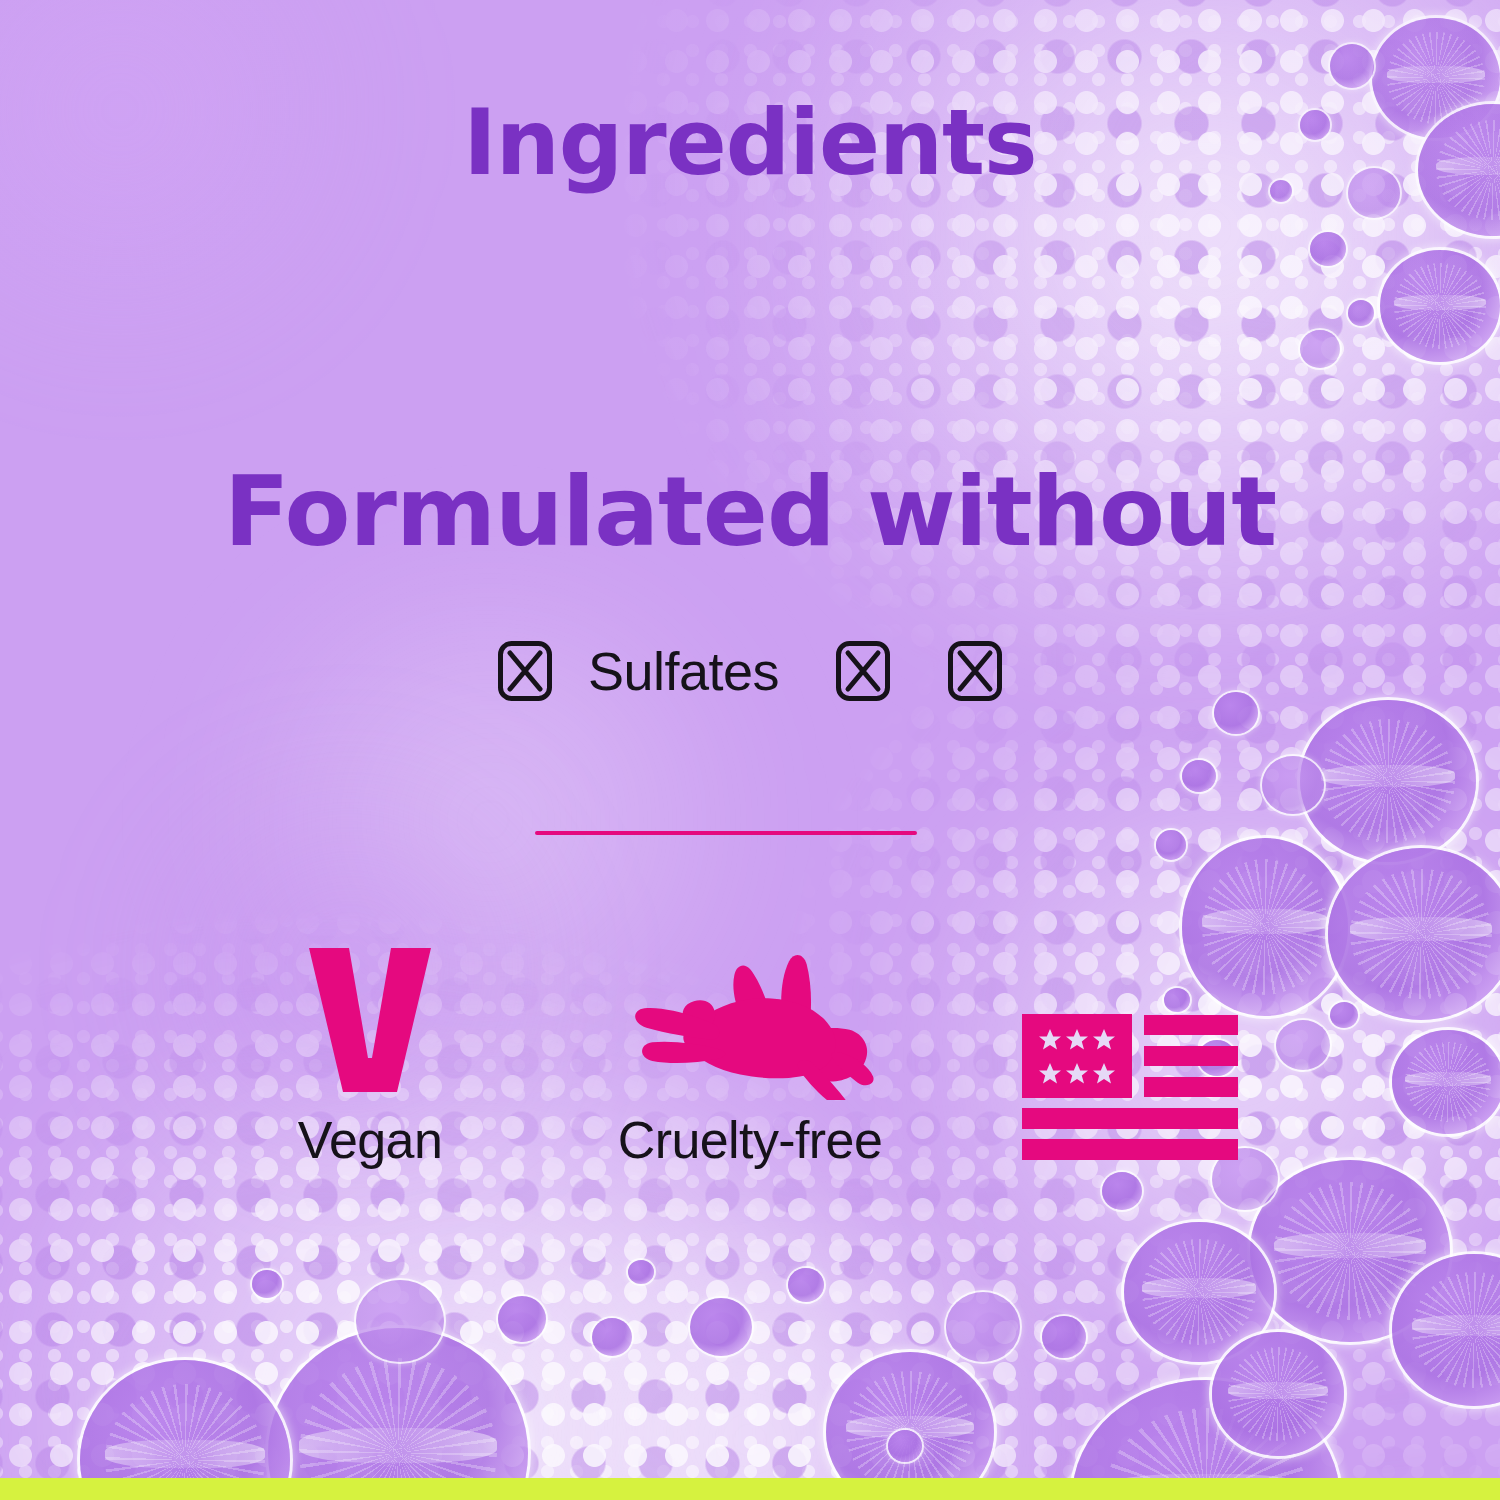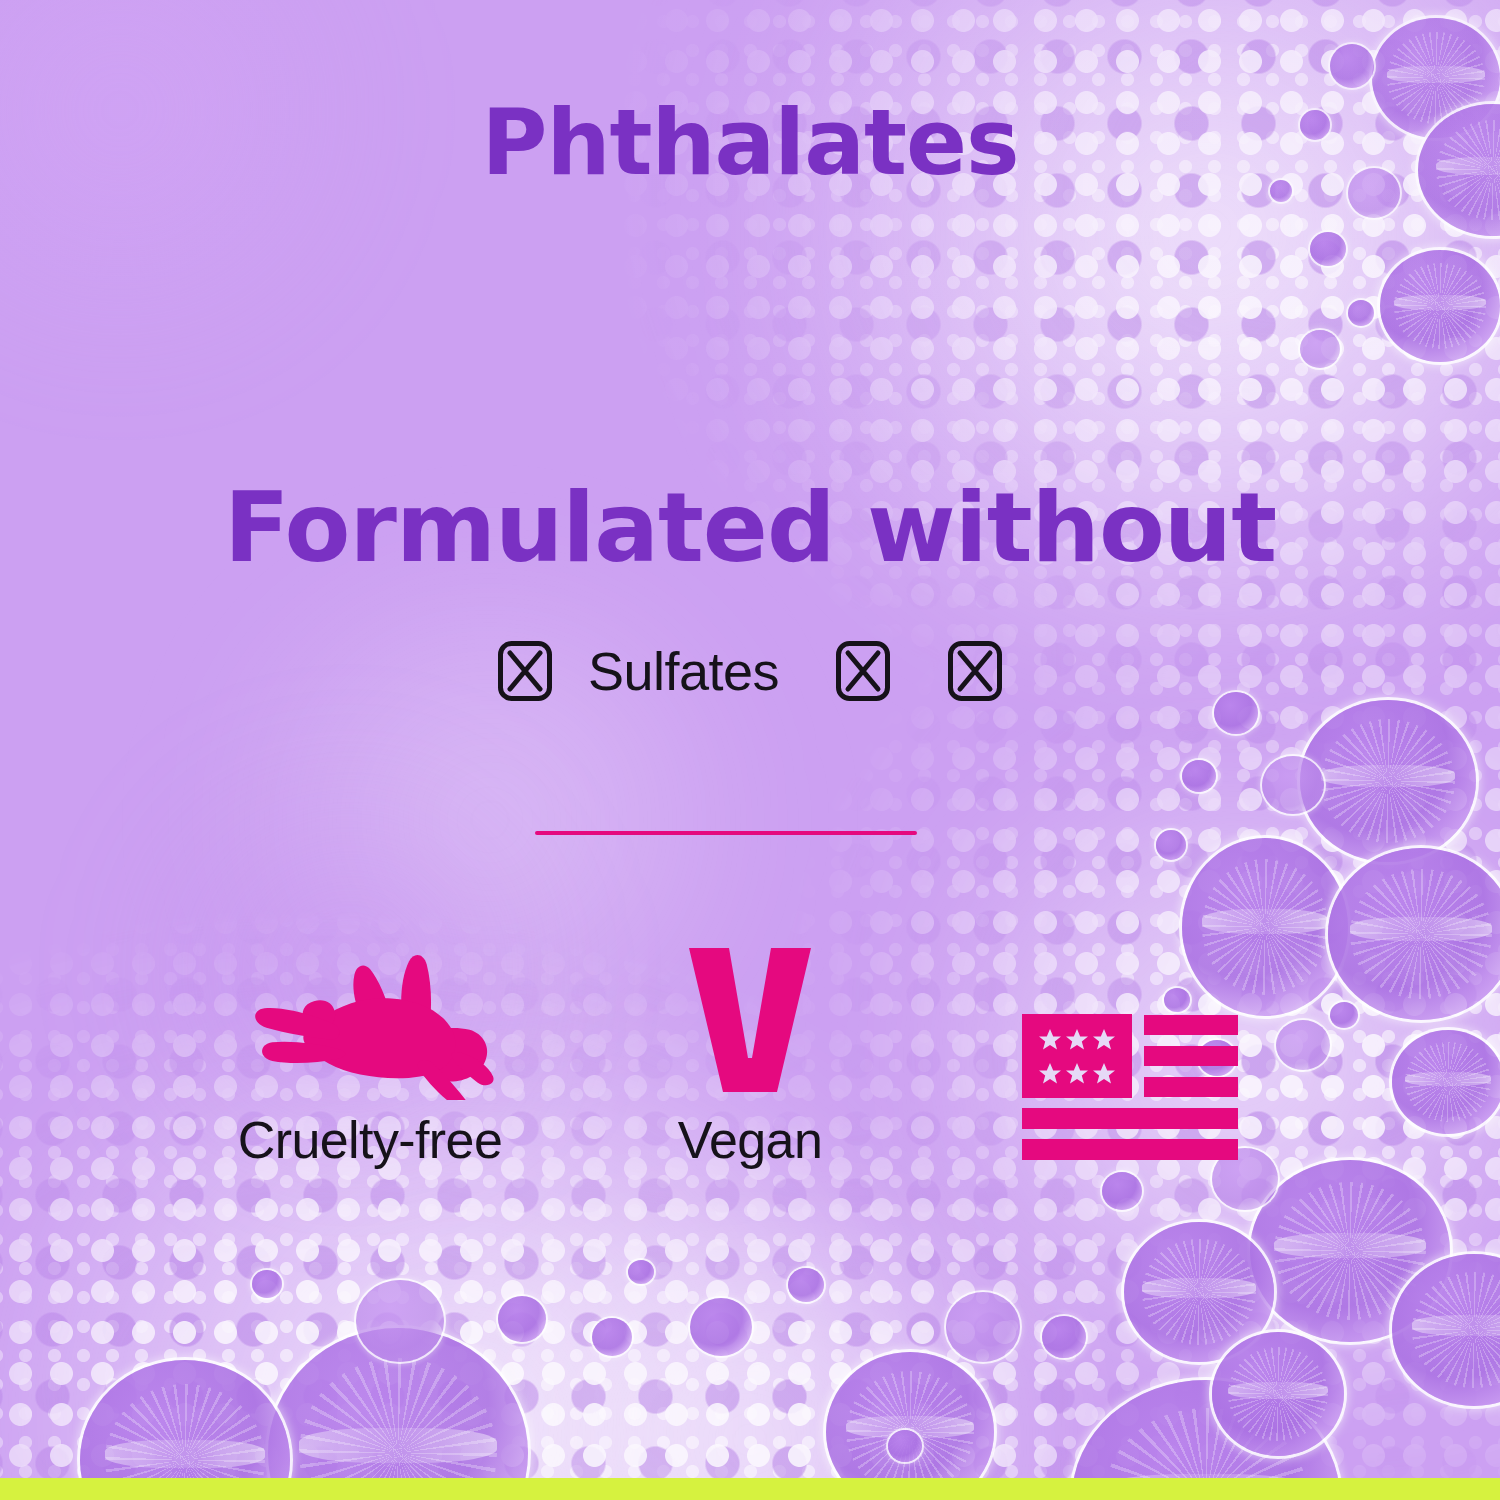--- a/index.html
+++ b/index.html
@@ -88,21 +88,21 @@
   #content{ position:absolute; inset:0; }
 
   .h1{
     position:absolute; left:0; width:1500px; text-align:center;
     font-family:"DejaVu Sans", sans-serif;
     font-weight:700;
     color:#7A31C3;
     letter-spacing:-1px;
   }
   #h-ingredients{ top:96px;  font-size:90px; line-height:1.05; }
-  #h-formulated{ top:462px; font-size:96px; line-height:1.05;margin-top:16px; }
+  #h-formulated{ top:462px; font-size:96px; line-height:1.05; }
 
   #ingredients-desc{
     position:absolute; top:248px; left:250px; width:1000px;
     text-align:center;
     font-family:"Liberation Sans", sans-serif;
     font-weight:300;
     font-size:50px;
     line-height:1.22;
     color:#16121a;
     letter-spacing:-.3px;
@@ -206,21 +206,21 @@
   <div class="bub sm" style="width:44px;height:42px;left:1042px;top:1316px;"></div>
   <div class="bub sm" style="width:30px;height:28px;left:252px;top:1270px;"></div>
   <div class="bub sm" style="width:34px;height:32px;left:888px;top:1430px;"></div>
   <div class="bub sm" style="width:26px;height:24px;left:628px;top:1260px;"></div>
 
   <div id="bg-grain"></div>
 </div>
 
 <div id="content">
 
-  <h1 class="h1" id="h-ingredients">Phthalates</h1>
+  <h1 class="h1" id="h-ingredients">Ingredients</h1>
 
 
   <h1 class="h1" id="h-formulated">Formulated without</h1>
 
   <div id="free-from-row">
 
     <div class="ff-item">
       <span class="ff-box">
         <svg viewBox="0 0 56 62" width="56" height="62" aria-hidden="true">
           <rect x="3.5" y="3.5" width="49" height="55" rx="11" ry="11" fill="none" stroke="#16121a" stroke-width="5"></rect>
@@ -249,20 +249,29 @@
     </div>
 
   </div>
 
   <div id="divider"></div>
 
   <div id="badges-row">
 
     <div class="badge">
       <div class="badge-art">
+        <svg viewBox="0 0 130 160" width="130" height="160" aria-hidden="true">
+          <path d="M4 8 H44 L63 118 H67 L86 8 H126 L92 152 H38 Z" fill="#E5097F"></path>
+        </svg>
+      </div>
+      <div class="badge-label">Vegan</div>
+    </div>
+
+    <div class="badge">
+      <div class="badge-art">
         <svg viewBox="0 0 260 172" width="260" height="168" aria-hidden="true">
           <g fill="#E5097F">
 
             <path d="M128 104 C118 84 110 62 114 44 C116 34 124 31 130 38
                      C140 50 150 76 155 98 C157 108 147 114 140 112 C134 110 130 108 128 104 Z"></path>
 
             <path d="M166 108 C160 82 160 50 170 30 C175 20 185 22 188 33
                      C194 56 194 88 188 110 C185 120 172 120 166 108 Z"></path>
 
             <path d="M232 100 C246 104 254 118 248 132 C242 148 222 156 202 152
@@ -283,29 +292,20 @@
 
             <path d="M196 136 C208 148 222 164 228 172 C232 178 222 182 214 176
                      C200 166 186 150 180 140 C175 131 188 127 196 136 Z"></path>
 
             <path d="M224 124 C238 128 252 138 256 148 C259 156 248 160 240 154
                      C228 145 216 134 214 128 C212 122 218 122 224 124 Z"></path>
           </g>
         </svg>
       </div>
       <div class="badge-label">Cruelty-free</div>
-    </div>
-
-    <div class="badge">
-      <div class="badge-art">
-        <svg viewBox="0 0 130 160" width="130" height="160" aria-hidden="true">
-          <path d="M4 8 H44 L63 118 H67 L86 8 H126 L92 152 H38 Z" fill="#E5097F"></path>
-        </svg>
-      </div>
-      <div class="badge-label">Vegan</div>
     </div>
 
     <div class="badge">
       <div class="badge-art">
         <svg viewBox="0 0 216 152" width="216" height="152" aria-hidden="true">
           <defs>
             <g id="star6">
               <polygon points="0,-11 3.2,-3.6 11,-3.4 4.8,1.6 7,9.6 0,5 -7,9.6 -4.8,1.6 -11,-3.4 -3.2,-3.6"></polygon>
             </g>
           </defs>

